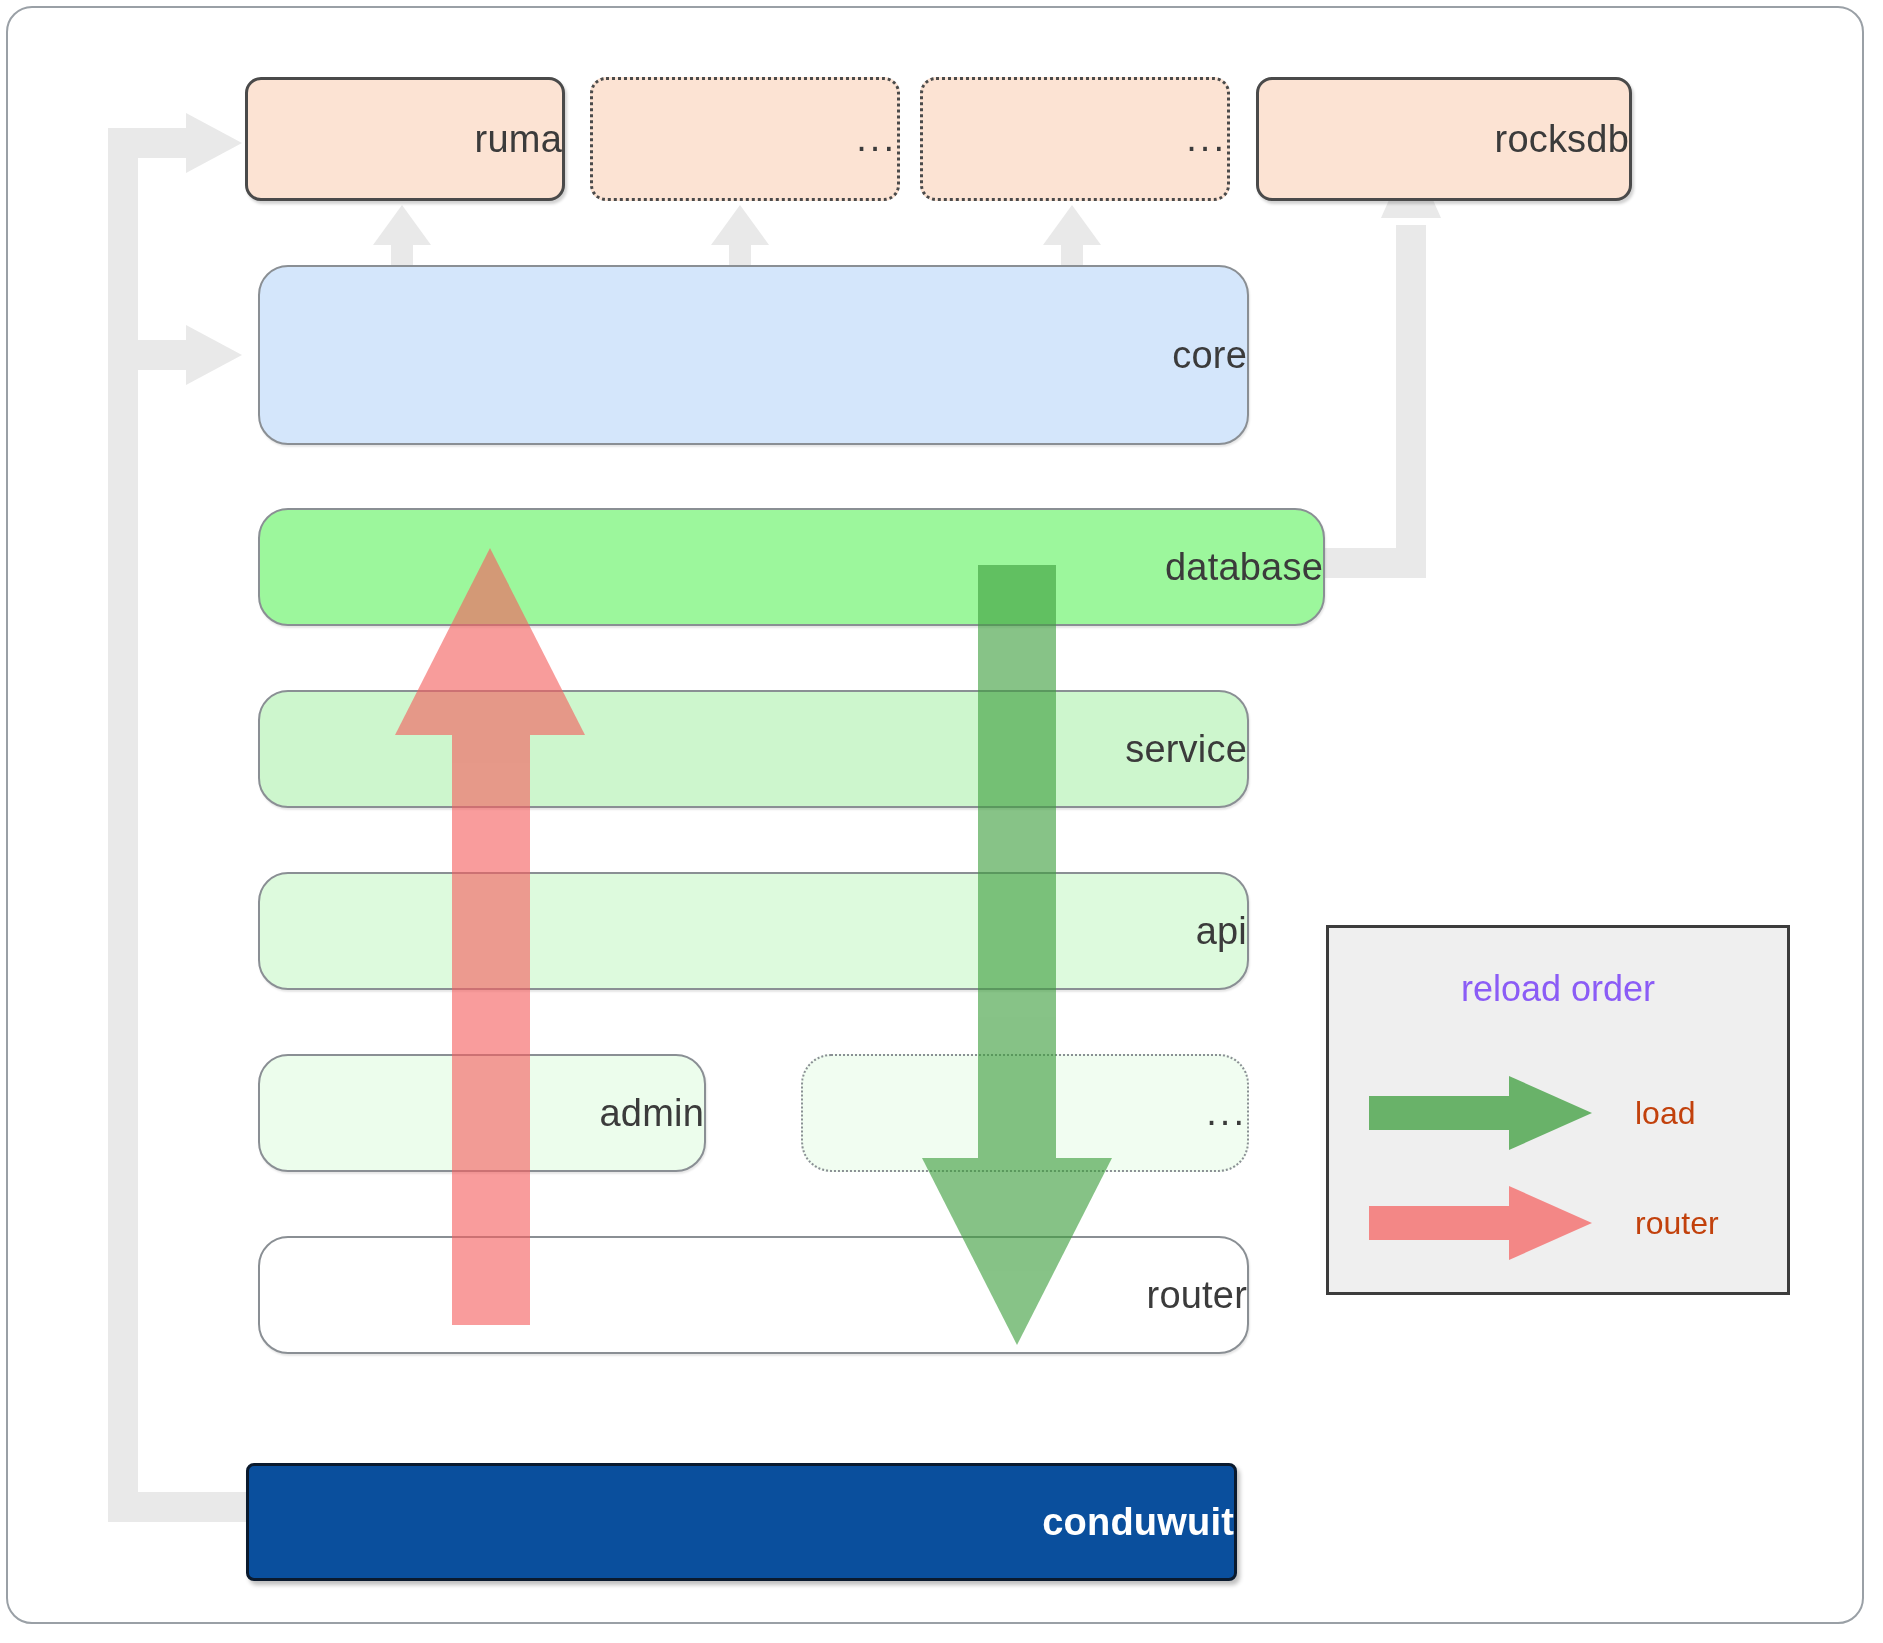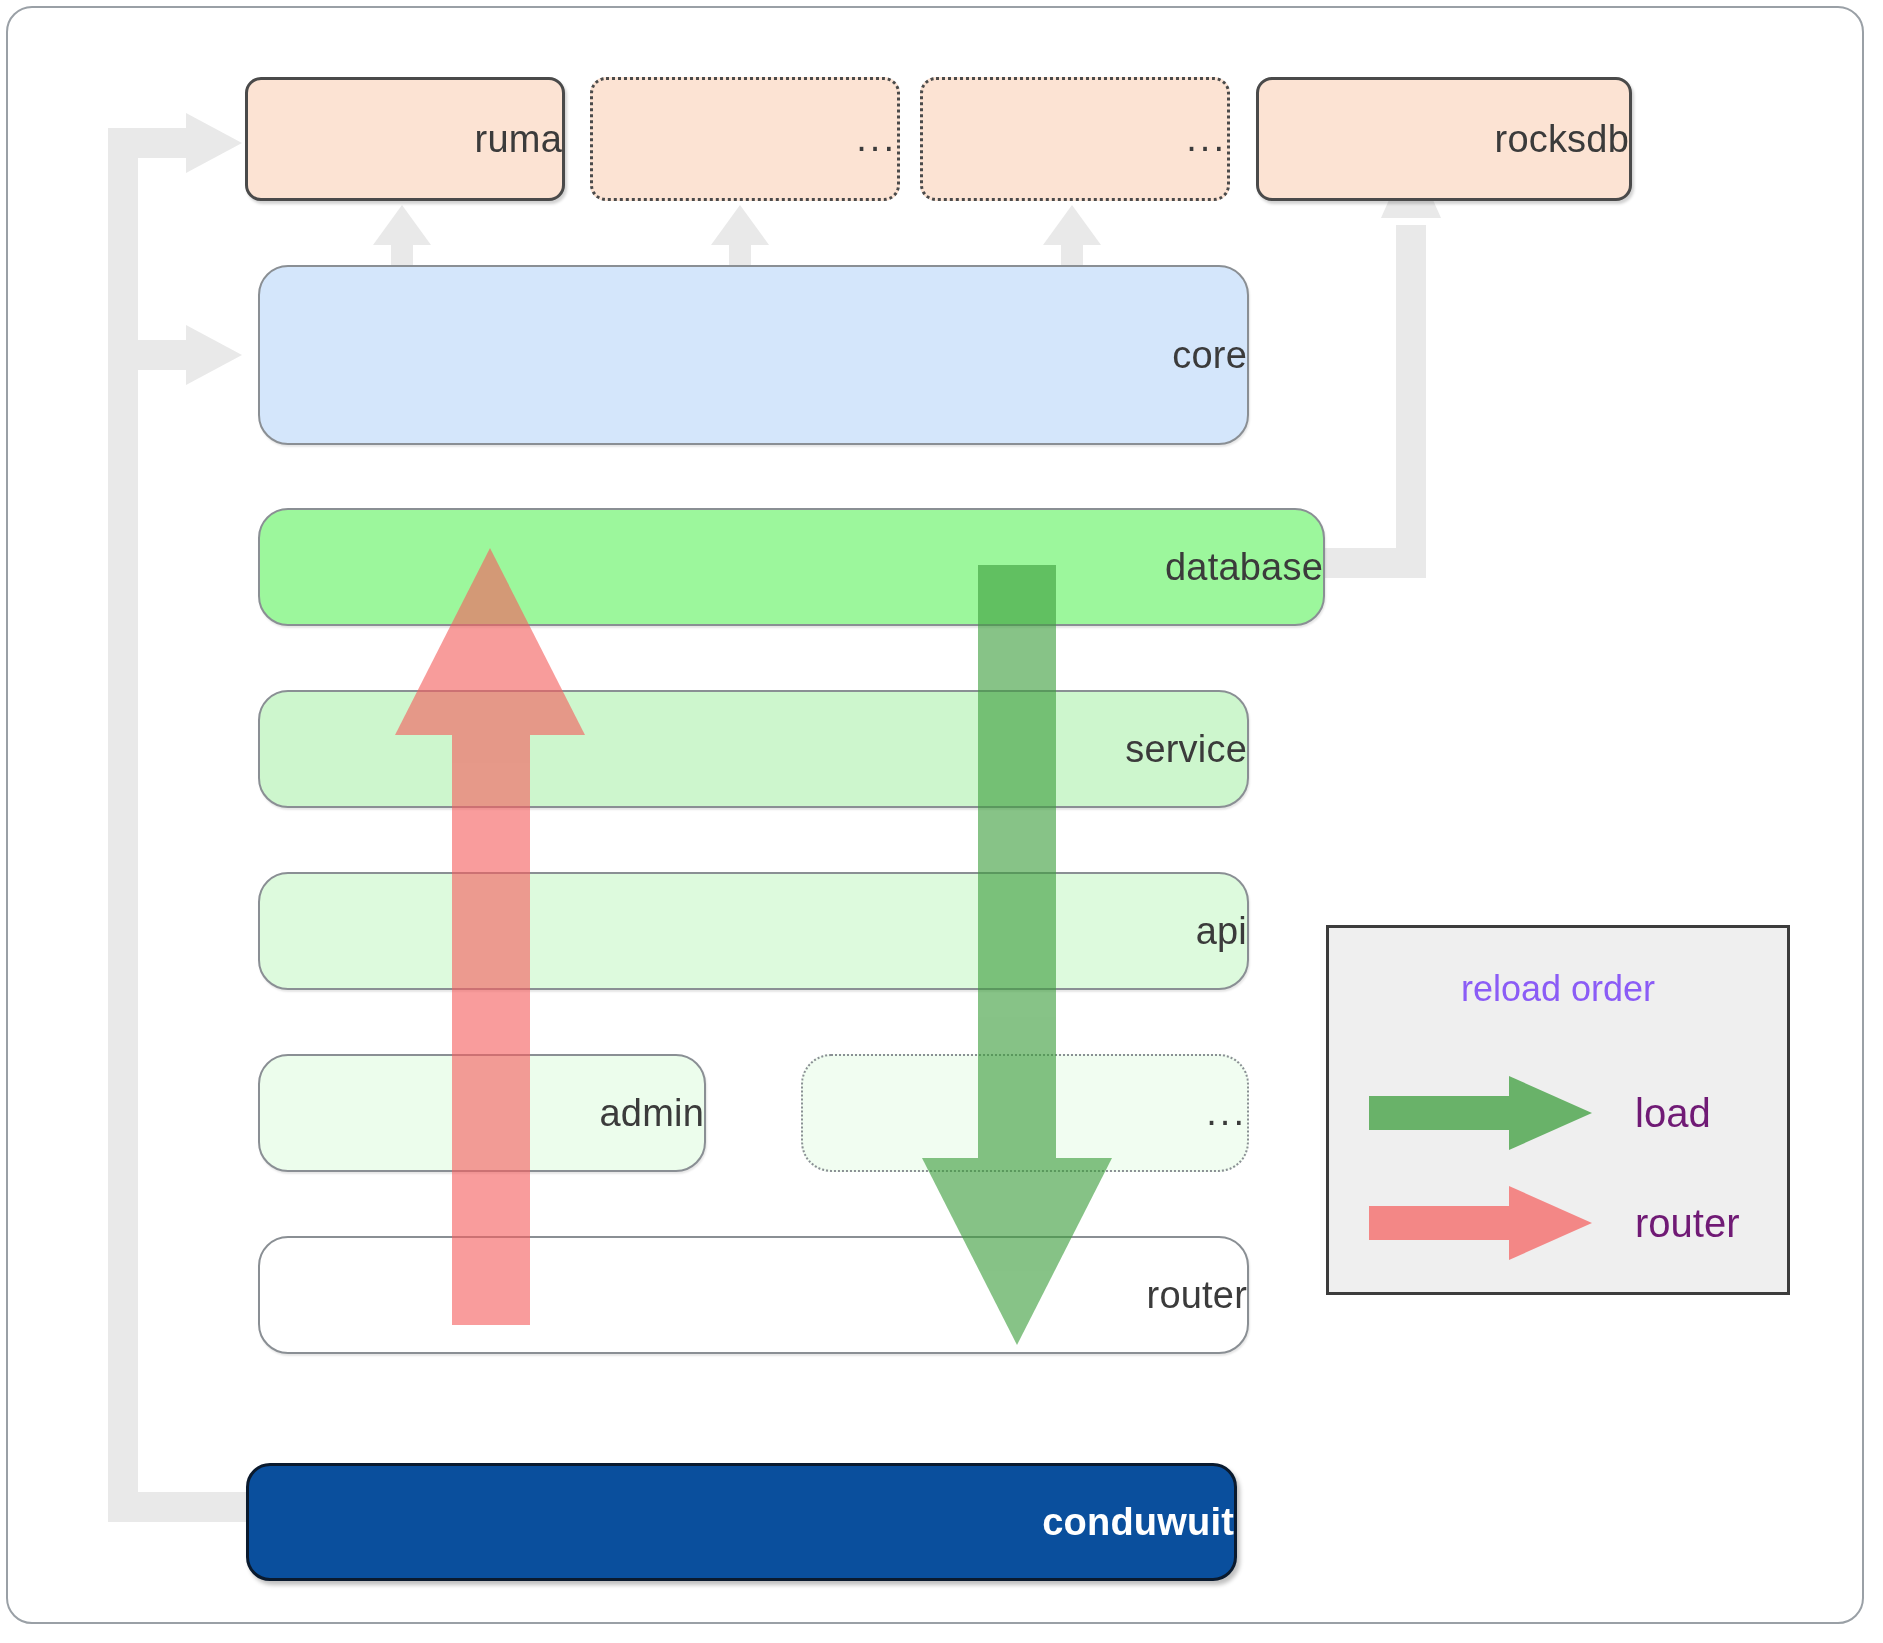--- a/index.html
+++ b/index.html
@@ -65,21 +65,21 @@
   .layer.database { background: #9cf79c; }
   .layer.service  { background: #cdf6cd; }
   .layer.api      { background: #ddfadd; }
   .layer.admin    { background: #ecfdec; }
   .layer.etc      { background: #f1fdf1; border: 2px dotted #8a8f94; box-shadow:none; }
   .layer.router   { background: #ffffff; }
 
   .binbox {
     background: #0a4f9d;
     border: 3px solid #0a1a2e;
-    border-radius: 24px;
+    border-radius: 8px;
     color: #ffffff;
     font-weight: bold;
     box-shadow: 3px 4px 4px rgba(0,0,0,.25);
   }
 
   
   #legend {
     position: absolute;
     left: 1326px; top: 925px;
     width: 464px; height: 370px;
@@ -99,22 +99,22 @@
     position: absolute;
     left: 38px;
     width: 400px;
     height: 90px;
     display: flex;
     align-items: center;
   }
   .legend-row .lgtext {
     position: absolute;
     left: 268px;
-    font-size: 40px;
-    color: #701a75;
+    font-size: 32px;
+    color: #c2410c;
   }
 
   svg.overlay {
     position: absolute;
     left: 0; top: 0;
     width: 1883px; height: 1643px;
     pointer-events: none;
   }
   svg.under { z-index: 2; }
   svg.over  { z-index: 8; }

